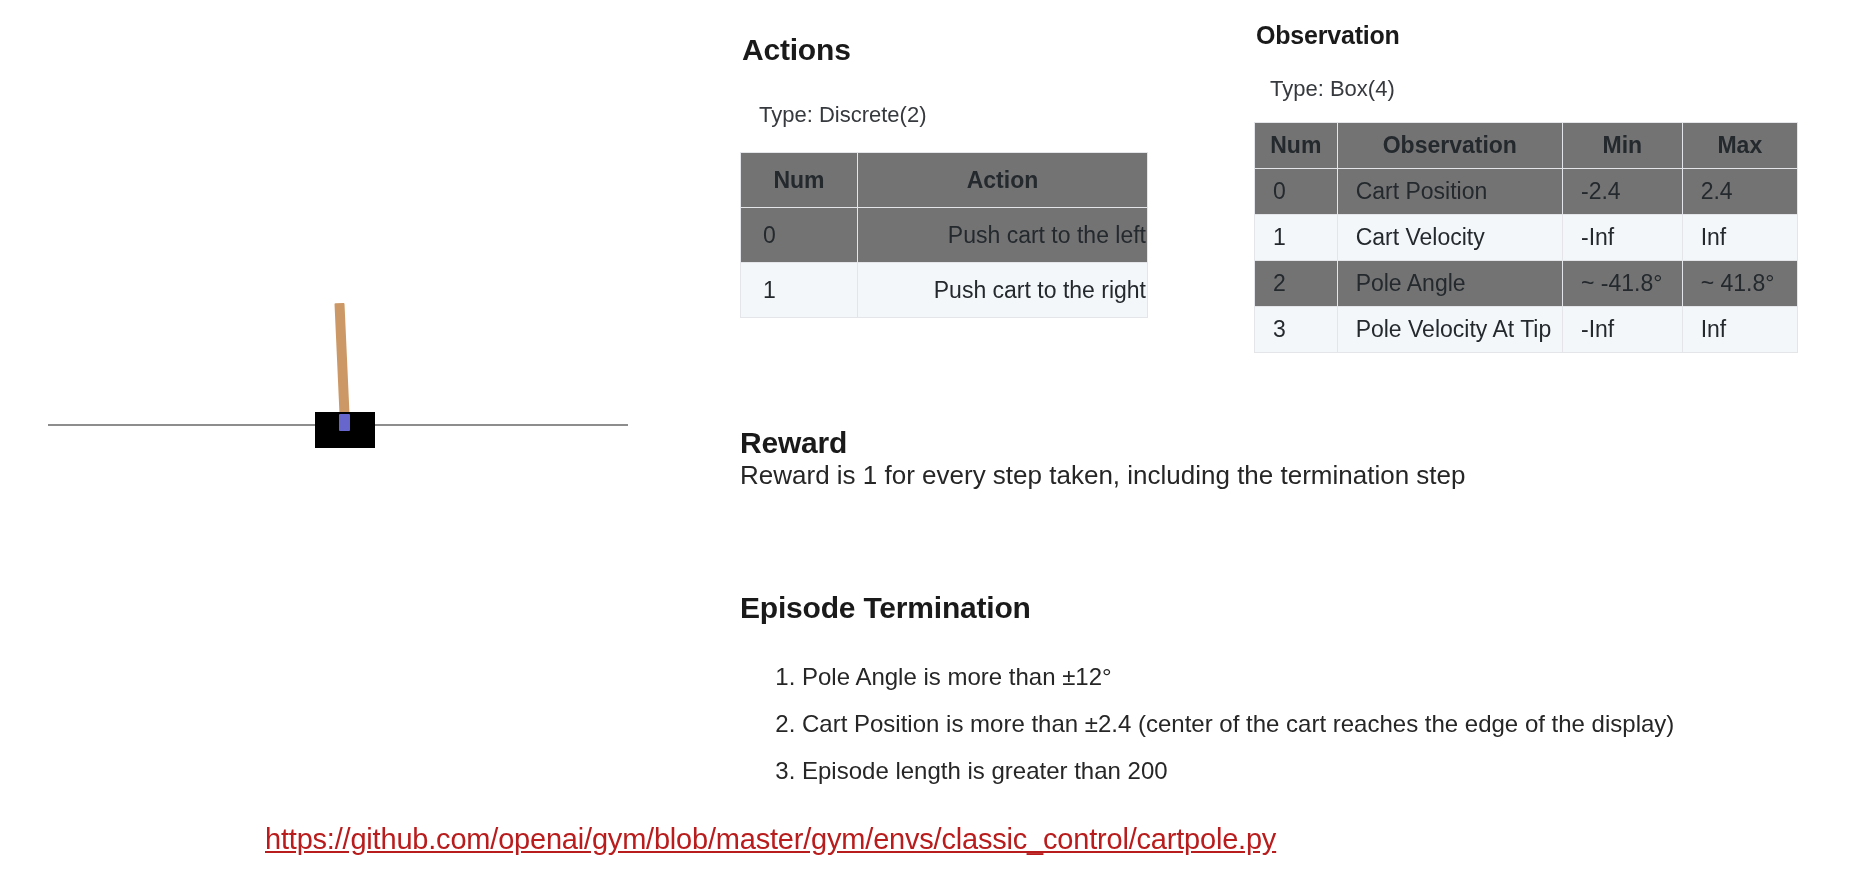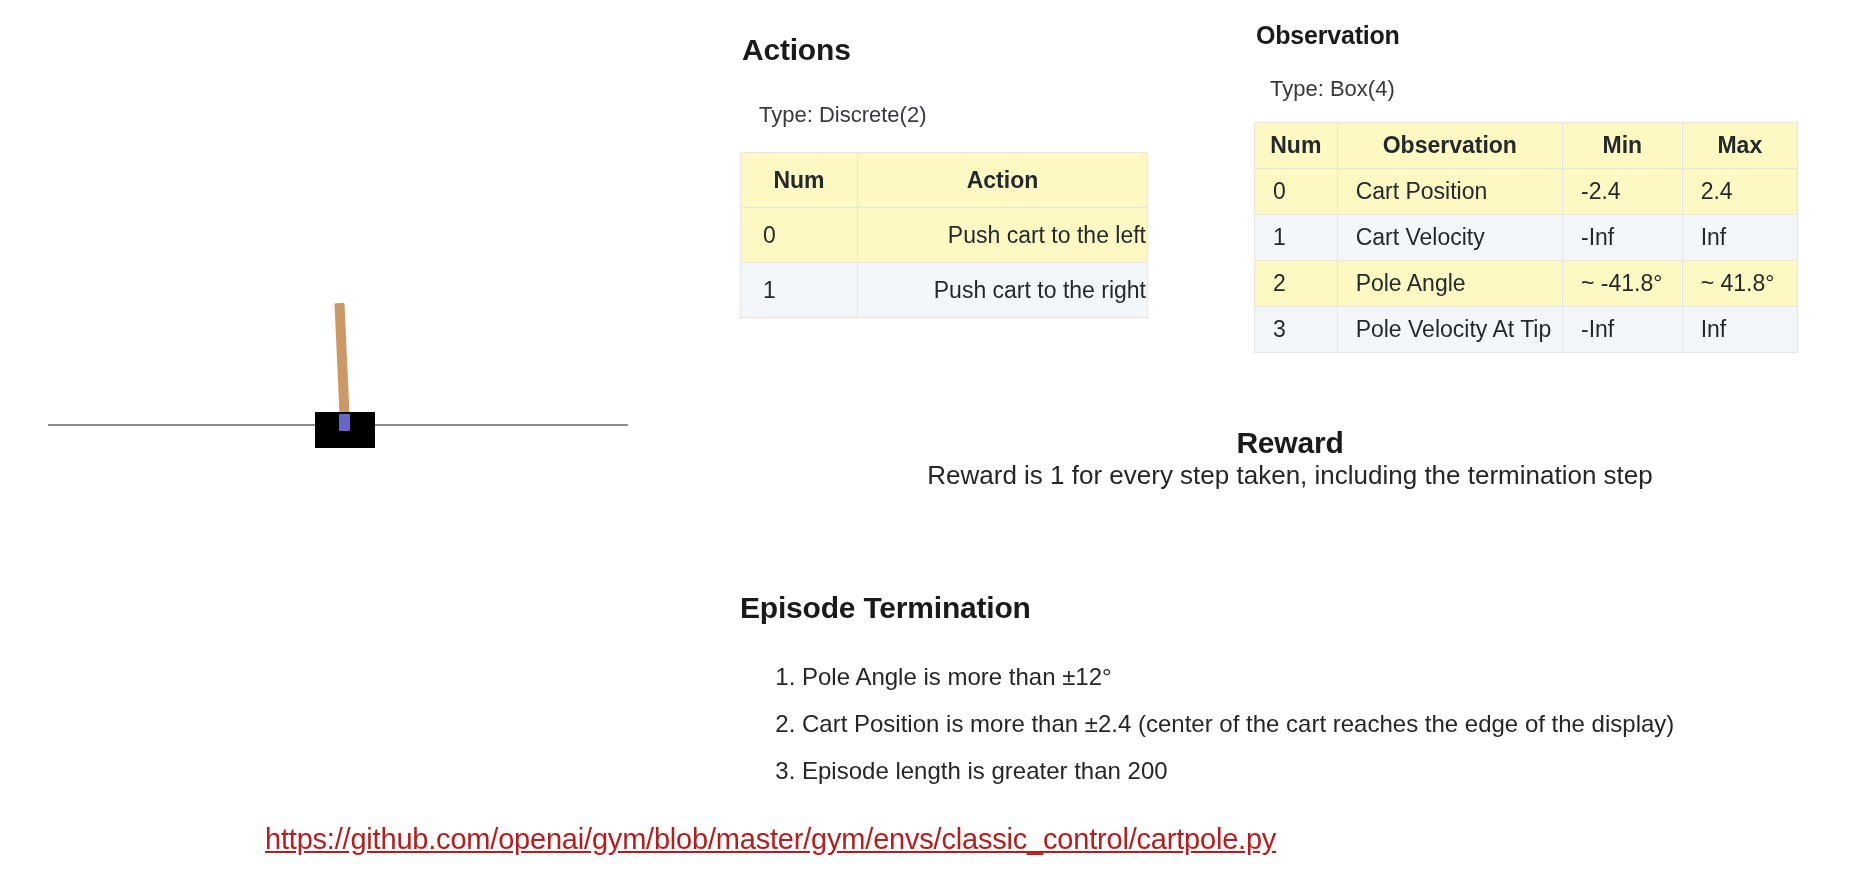--- a/index.html
+++ b/index.html
@@ -112,21 +112,21 @@
     top: 10px;
     width: 560px;
   }
   #observation-block .h3 { margin-left: 2px; }
   #observation-block .type-line { margin-left: 16px; margin-top: 26px; }
 
   
   table.gh {
     border-collapse: collapse;
     border-spacing: 0;
-    background: #fef9c3;
+    background: #737373;
     padding-left: 28px;
   }
   table.gh th,
   table.gh td {
     border: 1px solid #e3e5e8;
     font-size: 23px;
     color: #24292e;
     font-weight: normal;
     white-space: nowrap;
   }
@@ -154,21 +154,20 @@
   #observation-table th:nth-child(3), #observation-table td:nth-child(3) { width: 112px; }
   #observation-table th:nth-child(4), #observation-table td:nth-child(4) { width: 110px; }
   #observation-table td { text-align: left; padding-left: 18px; }
 
   
   #reward-block {
     position: absolute;
     left: 740px;
     top: 415px;
     width: 1100px;
-    text-align: center;
   }
   #reward-block .para { }
 
   
   #termination-block {
     position: absolute;
     left: 740px;
     top: 580px;
     width: 1100px;
   }

